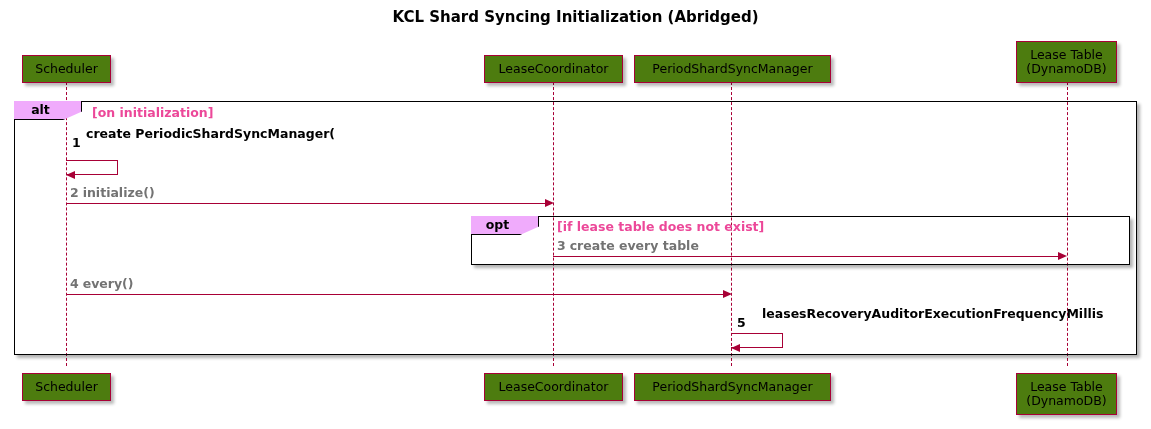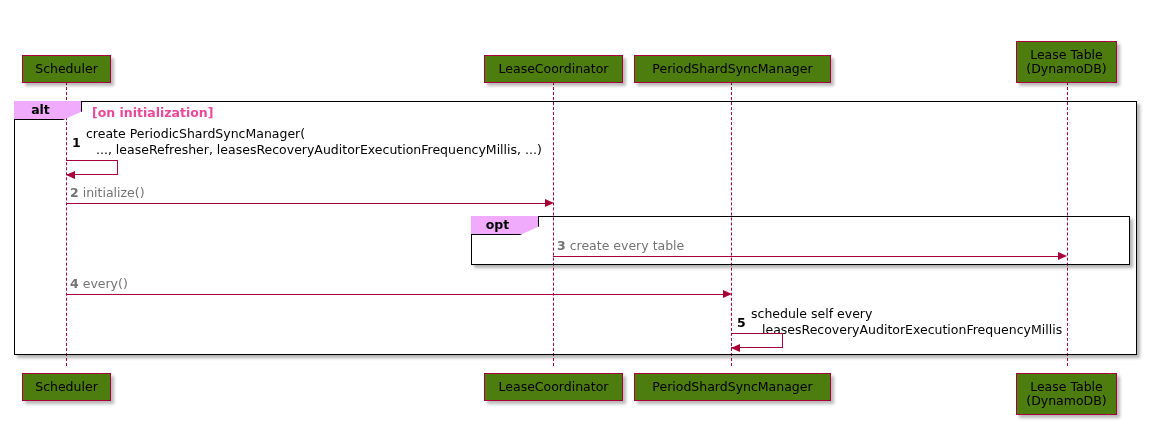--- a/index.html
+++ b/index.html
@@ -117,21 +117,21 @@
     position: absolute;
     font-size: 12.5px;
     color: #737373;
     white-space: nowrap;
     line-height: 15px;
   }
   .msg-num {
     font-weight: bold;
     font-size: 12.5px;
   }
-  .msg-body { font-weight: normal; }
+  .msg-body { font-weight: bold; }
 
   
   .self-msg {
     position: absolute;
     box-sizing: border-box;
     border-top: 1.4px solid #A80036;
     border-right: 1.4px solid #A80036;
     border-bottom: 1.4px solid #A80036;
     border-left: none;
     background: transparent;
@@ -143,20 +143,21 @@
     white-space: nowrap;
     line-height: 16px;
   }
   .msg-multiline .l2 { display: block; }
 </style>
 </head>
 <body>
 
 <div id="canvas">
 
+  <div class="diagram-title">KCL Shard Syncing Initialization (Abridged)</div>
 
   <div class="lifeline" style="left:66px; top:82px; height:284px;"></div>
   <div class="lifeline" style="left:553px; top:82px; height:284px;"></div>
   <div class="lifeline" style="left:731px; top:82px; height:284px;"></div>
   <div class="lifeline" style="left:1067px; top:82px; height:284px;"></div>
 
   <div class="participant" style="left:22px; top:55px; width:89px; height:28px;">
     <span>Scheduler</span>
   </div>
 
@@ -175,54 +176,53 @@
 
   <div class="fragment" style="left:14px; top:101px; width:1123px; height:254px;"></div>
   <div class="fragment-tab" style="left:14px; top:101px; width:68px;">
     <span class="fragment-tab-inner">alt</span>
   </div>
   <div class="fragment-label" style="left:92px; top:105px;">[on initialization]</div>
 
   <div class="msg-multiline" style="left:69px; top:126px;">
     <span class="msg-num" style="position:absolute; left:3px; top:9px;">1</span>
     <span class="msg-body" style="display:block; margin-left:17px;">create PeriodicShardSyncManager(</span>
-    <span class="msg-body l2" style="margin-left:27px;">..., leaseRefresher, leasesRecoveryAuditorExecutionFrequencyMillis, ...)</span>
   </div>
   <div class="self-msg" style="left:66px; top:160px; width:52px; height:15px;"></div>
   <div class="msg-arrow left" style="left:66px; top:171px;"></div>
 
   <div class="msg-text" style="left:70px; top:185px;">
     <span class="msg-num">2</span>
     <span class="msg-body">initialize()</span>
   </div>
   <div class="msg-line" style="left:66px; top:203px; width:480px;"></div>
   <div class="msg-arrow right" style="left:545px; top:199px;"></div>
 
   <div class="fragment" style="left:471px; top:216px; width:659px; height:49px;"></div>
   <div class="fragment-tab" style="left:471px; top:216px; width:68px;">
     <span class="fragment-tab-inner">opt</span>
   </div>
+  <div class="fragment-label" style="left:557px; top:219px;">[if lease table does not exist]</div>
 
   <div class="msg-text" style="left:557px; top:238px;">
     <span class="msg-num">3</span>
     <span class="msg-body">create every table</span>
   </div>
   <div class="msg-line" style="left:553px; top:256px; width:506px;"></div>
   <div class="msg-arrow right" style="left:1058px; top:252px;"></div>
 
   <div class="msg-text" style="left:70px; top:276px;">
     <span class="msg-num">4</span>
     <span class="msg-body">every()</span>
   </div>
   <div class="msg-line" style="left:66px; top:294px; width:658px;"></div>
   <div class="msg-arrow right" style="left:723px; top:290px;"></div>
 
   <div class="msg-multiline" style="left:734px; top:306px;">
     <span class="msg-num" style="position:absolute; left:3px; top:9px;">5</span>
-    <span class="msg-body" style="display:block; margin-left:17px;">schedule self every</span>
     <span class="msg-body l2" style="margin-left:28px;">leasesRecoveryAuditorExecutionFrequencyMillis</span>
   </div>
   <div class="self-msg" style="left:731px; top:333px; width:52px; height:15px;"></div>
   <div class="msg-arrow left" style="left:731px; top:344px;"></div>
 
   <div class="participant" style="left:22px; top:373px; width:89px; height:28px;">
     <span>Scheduler</span>
   </div>
 
   <div class="participant" style="left:484px; top:373px; width:139px; height:28px;">

